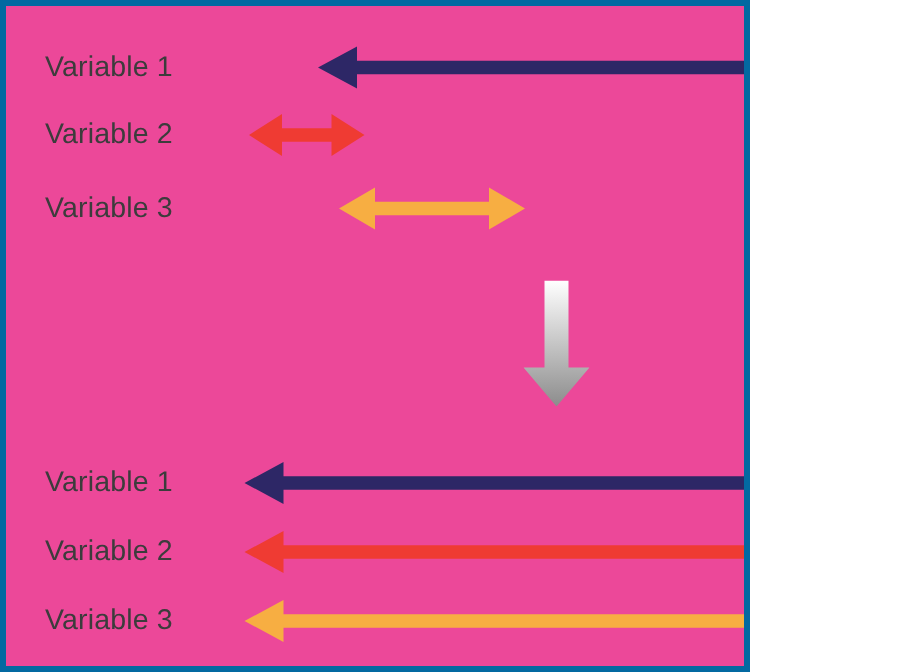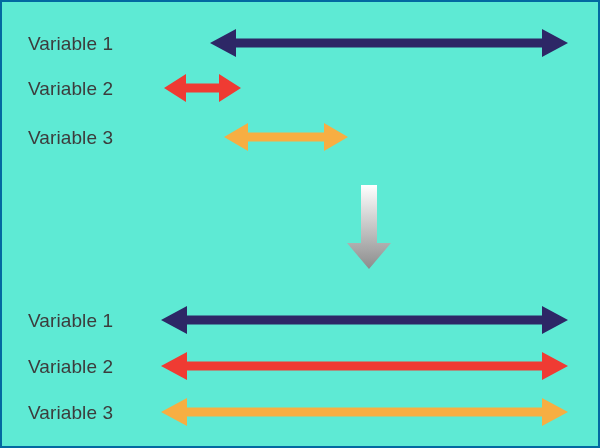--- a/index.html
+++ b/index.html
@@ -6,25 +6,25 @@
   html, body {
     margin: 0;
     padding: 0;
     background: #ffffff;
   }
   body {
     font-family: "Liberation Sans", sans-serif;
   }
   #figure {
     position: relative;
-    width: 600px;
+    width: 500px;
     height: 448px;
     box-sizing: border-box;
-    background: #5eead4;
-    border: 2px solid #0369a1;
+    background: #ec4899;
+    border: 4px solid #0369a1;
     overflow: hidden;
   }
   .var-label {
     position: absolute;
     font-family: "Liberation Sans", sans-serif;
     font-size: 19px;
     font-weight: 400;
     color: #3c3c3c;
     letter-spacing: 0.1px;
     white-space: nowrap;

